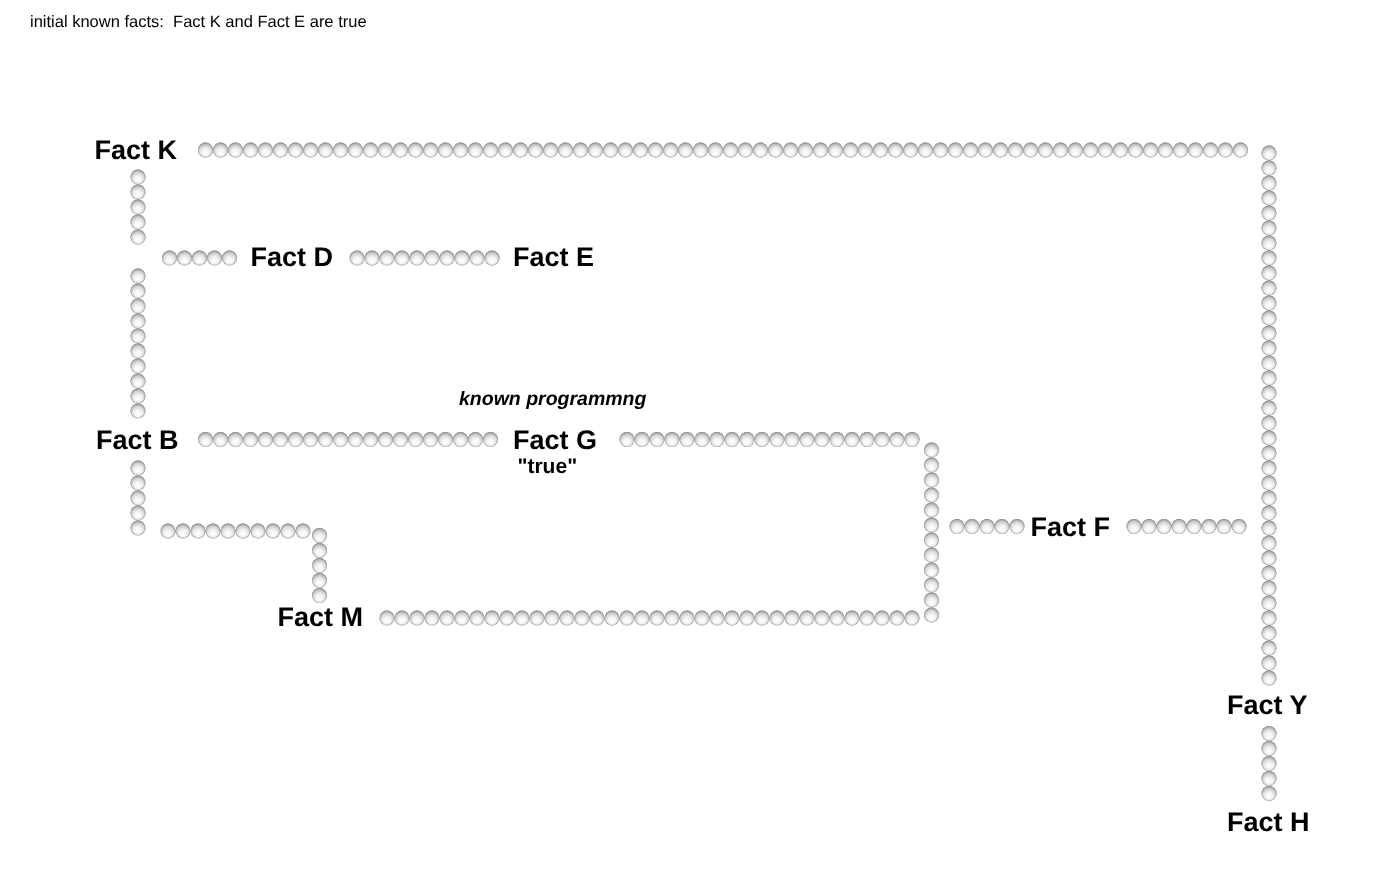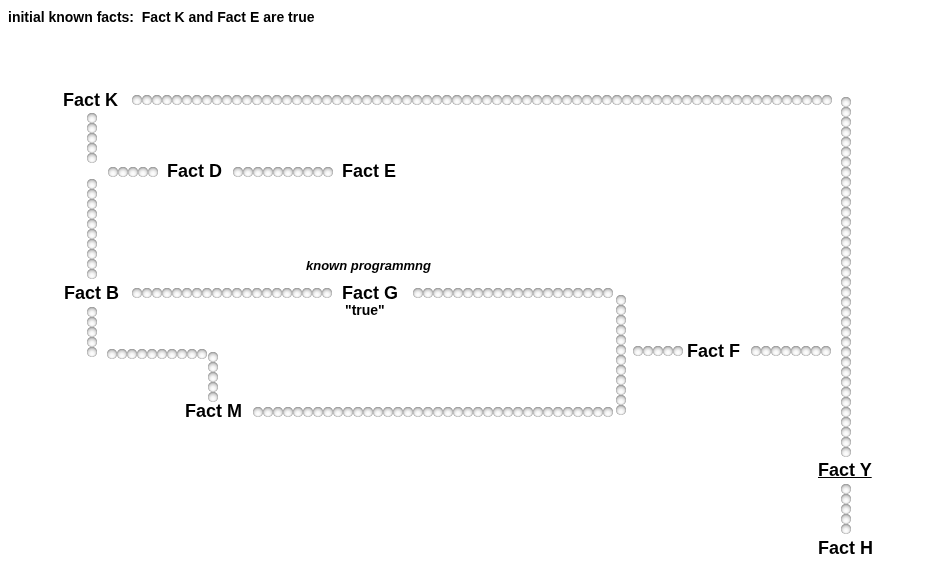--- a/index.html
+++ b/index.html
@@ -11,24 +11,24 @@
     position: relative;
     width: 926px;
     height: 580px;
     background: #ffffff;
     overflow: hidden;
     font-family: "Liberation Sans", sans-serif;
     color: #000000;
   }
   .page-title {
     position: absolute;
-    left: 8px;
+    left: 20px;
     top: 9px;
-    font-size: 14px;
-    font-weight: bold;
+    font-size: 11px;
+    font-weight: normal;
     white-space: pre;
   }
   .label {
     position: absolute;
     font-weight: bold;
     white-space: pre;
   }
   .label.fact {
     font-size: 18px;
     line-height: 20px;
@@ -65,21 +65,21 @@
   <div id="diagram">
       <div class="label fact" style="left: 63px; top: 90px;">Fact K</div>
       <div class="label fact" style="left: 167px; top: 161px;">Fact D</div>
       <div class="label fact" style="left: 342px; top: 161px;">Fact E</div>
       <div class="label note" style="left: 306px; top: 259px;">known programmng</div>
       <div class="label fact" style="left: 64px; top: 283px;">Fact B</div>
       <div class="label fact" style="left: 342px; top: 283px;">Fact G</div>
       <div class="label value" style="left: 345px; top: 303px;">"true"</div>
       <div class="label fact" style="left: 687px; top: 341px;">Fact F</div>
       <div class="label fact" style="left: 185px; top: 401px;">Fact M</div>
-      <div class="label fact" style="left: 818px; top: 460px; text-decoration: underline;">Fact Y</div>
+      <div class="label fact" style="left: 818px; top: 460px;">Fact Y</div>
       <div class="label fact" style="left: 818px; top: 538px;">Fact H</div>
       <div class="chain">
         <span class="bead" style="left: 132px; top: 95px;"></span>
         <span class="bead" style="left: 142px; top: 95px;"></span>
         <span class="bead" style="left: 152px; top: 95px;"></span>
         <span class="bead" style="left: 162px; top: 95px;"></span>
         <span class="bead" style="left: 172px; top: 95px;"></span>
         <span class="bead" style="left: 182px; top: 95px;"></span>
         <span class="bead" style="left: 192px; top: 95px;"></span>
         <span class="bead" style="left: 202px; top: 95px;"></span>

